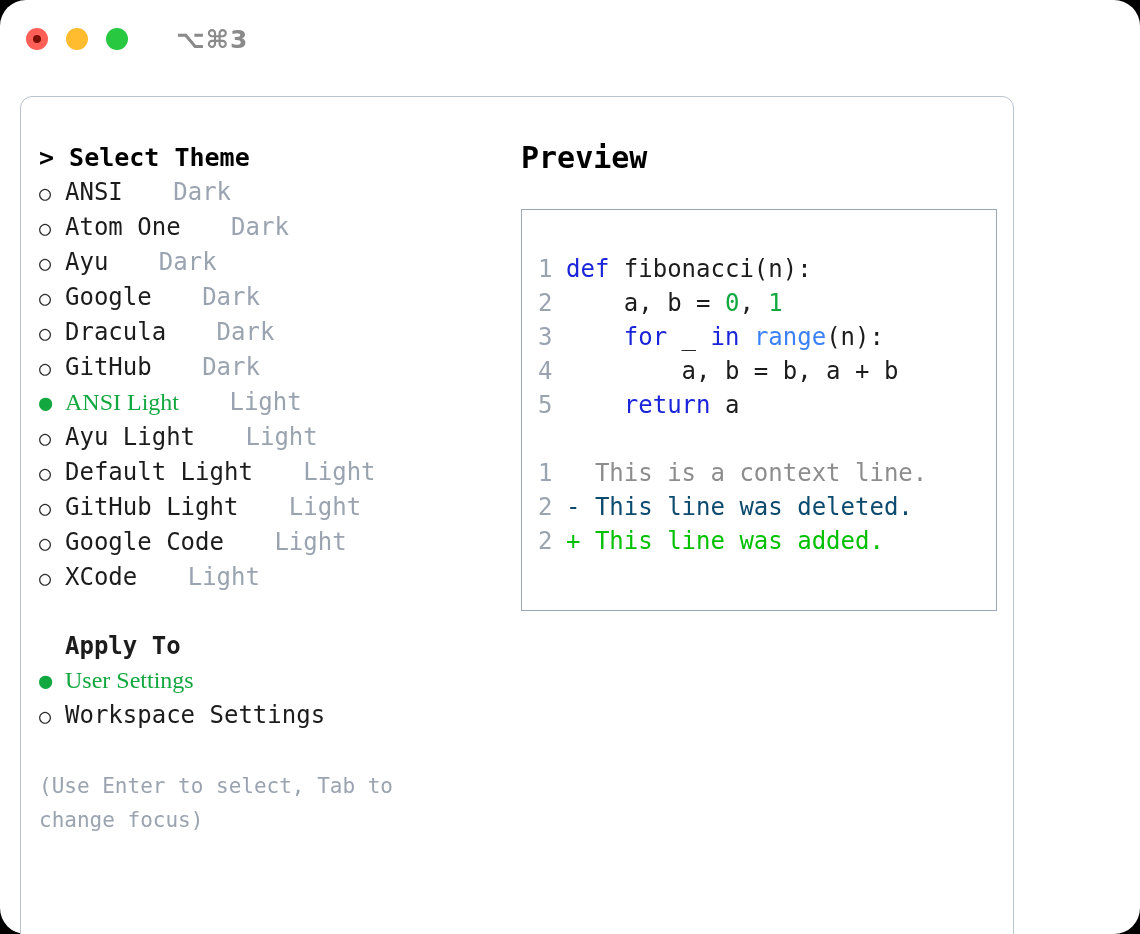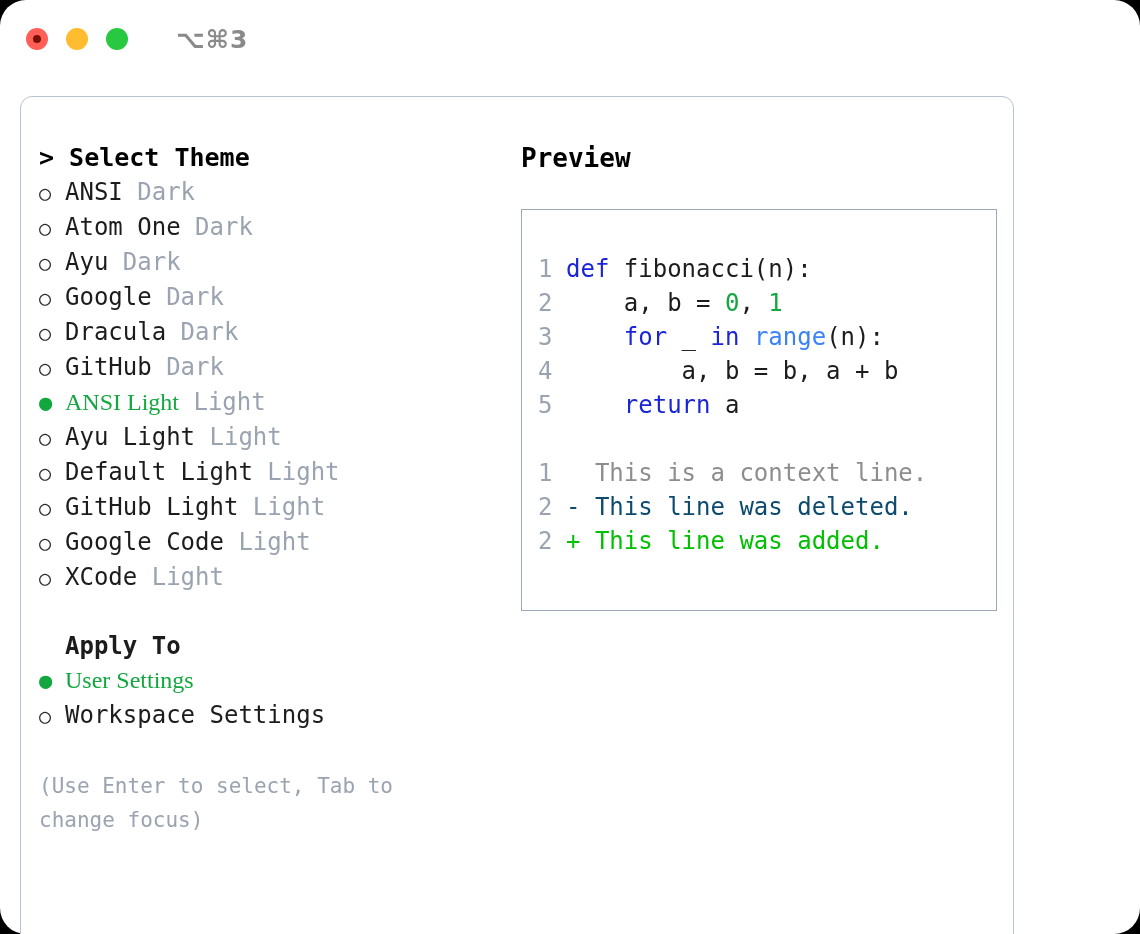--- a/index.html
+++ b/index.html
@@ -109,42 +109,42 @@
     width: 26px;
     flex: 0 0 26px;
     color: #2b2b2b;
     font-size: 20px;
   }
   .bullet.sel {
     color: #12a83f;
     font-size: 22px;
   }
   .row .name   { color: #1c1c1c; }
-  .row .suffix { color: #9aa3b0; }
+  .row .suffix { color: #9aa3b0; margin-left: 36px; }
   .row.selected .name { color: #12a83f; font-family: Liberation Serif, serif; }
   .section-head {
     font-size: 24px;
     color: #1c1c1c;
     font-weight: bold;
     line-height: 34px;
     margin-top: 34px;
     padding-left: 26px;
     white-space: pre;
   }
   .hint {
     margin-top: 36px;
     font-size: 21px;
     color: #9aa3b0;
     line-height: 34px;
     width: 410px;
     white-space: pre-wrap;
   }
   
   .preview-title {
-    font-size: 26px;
+    font-size: 30px;
     font-weight: bold;
     color: #000000;
     line-height: 34px;
     white-space: pre;
   }
   .code-panel {
     margin-top: 34px;
     width: 476px;
     height: 402px;
     border: 1.6px solid #9aa8b8;

